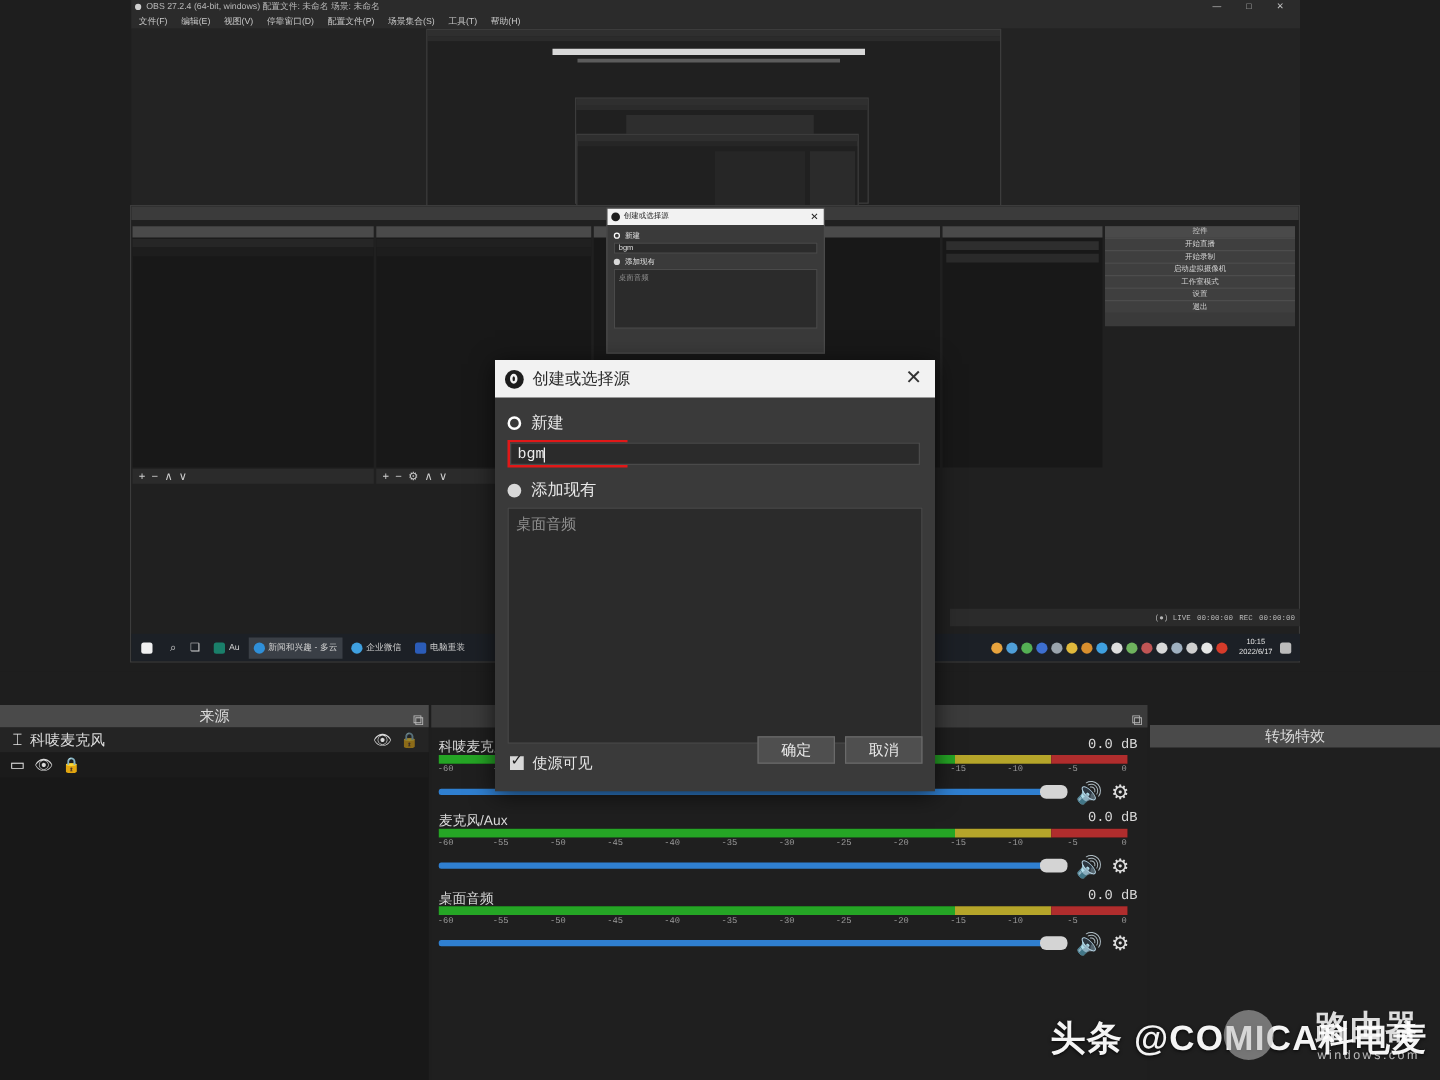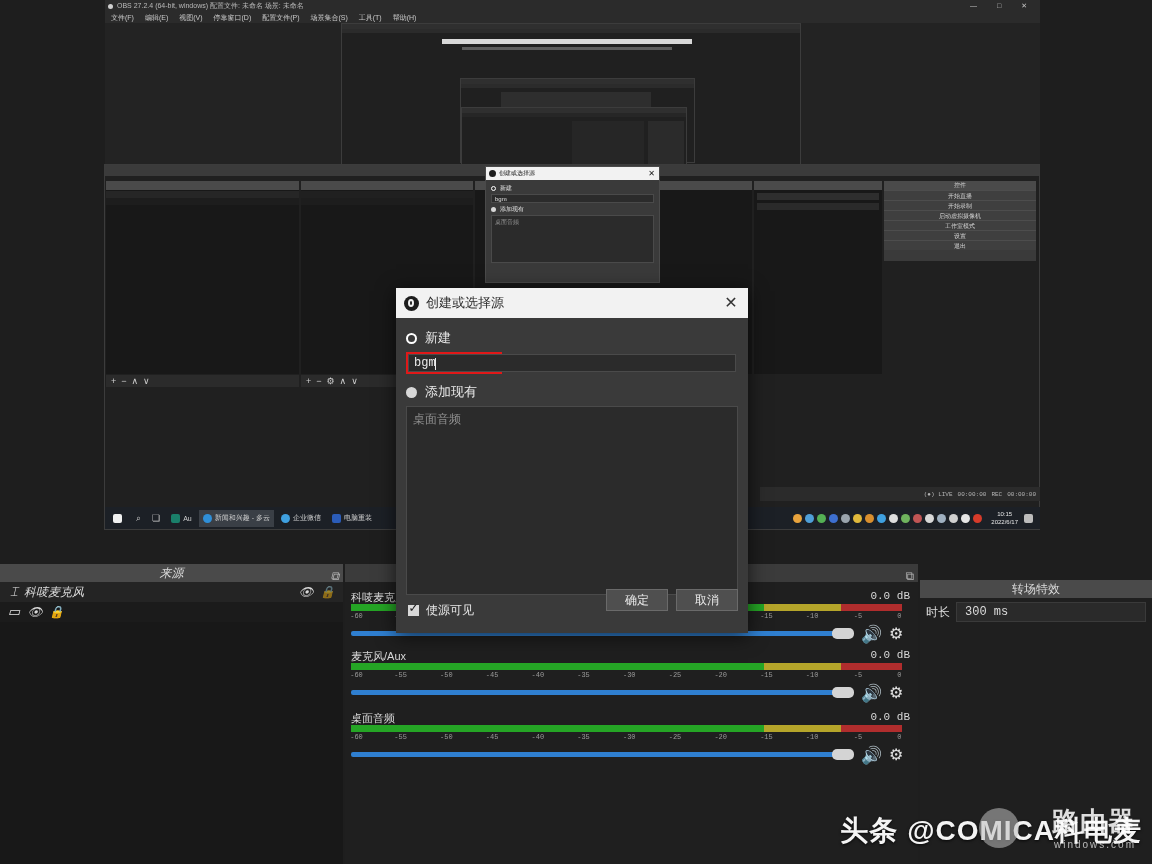--- a/index.html
+++ b/index.html
@@ -378,21 +378,21 @@
       </div>
       <span class="ic" style="background:#bcbcbc; border-radius:2px;"></span>
     </div>
   </div>
 
 </div>
 
 <div id="main-obs">
 
 
-  <div id="sources-panel" class="obs-root" style="background:#1f1f1f;font-style:italic;">
+  <div id="sources-panel" class="obs-root" style="background:#1f1f1f;">
     <div class="panel-hdr">
       <span>来源</span>
       <span class="pop">⧉</span>
     </div>
     <div class="panel-body" style="height:282px;">
       <div class="list-row alt">
         <span class="ic">⌶</span>
         <span class="nm">科唛麦克风</span>
         <span class="eye">👁</span>
         <span class="lock" style="opacity:.55;">🔒</span>
@@ -501,24 +501,20 @@
         <div class="spk">🔊</div>
         <div class="gear">⚙</div>
       </div>
     </div>
   </div>
 
   <div id="trans-panel" class="obs-root" style="background:#1f1f1f;">
     <div class="panel-hdr">
       <span>转场特效</span>
     </div>
-    <div class="dur-row">
-      <span class="lbl">时长</span>
-      <span class="box">300 ms</span>
-    </div>
   </div>
 
 </div>
 
 <div id="dialog">
   <div id="dlg-title">
     <span class="logo"></span>
     <span class="t">创建或选择源</span>
     <span id="dlg-close">✕</span>
   </div>

